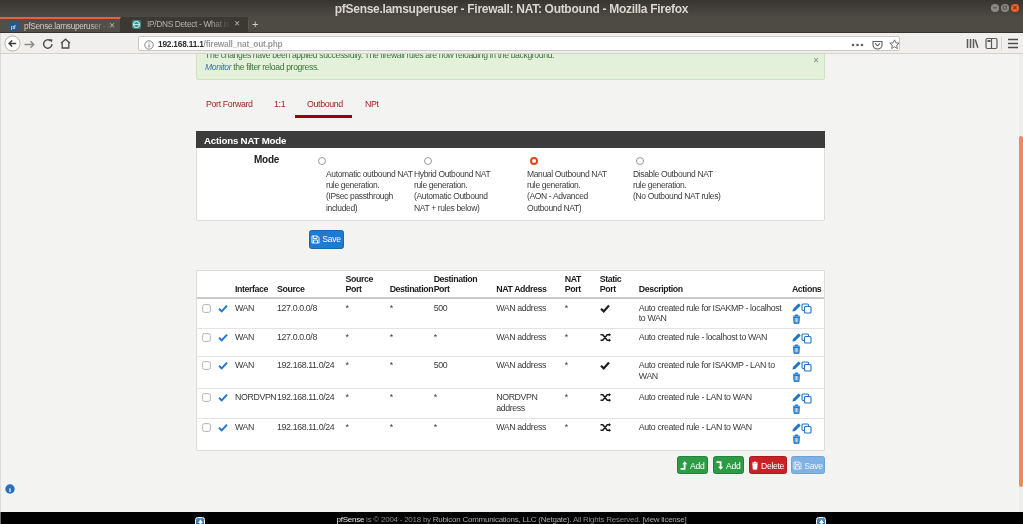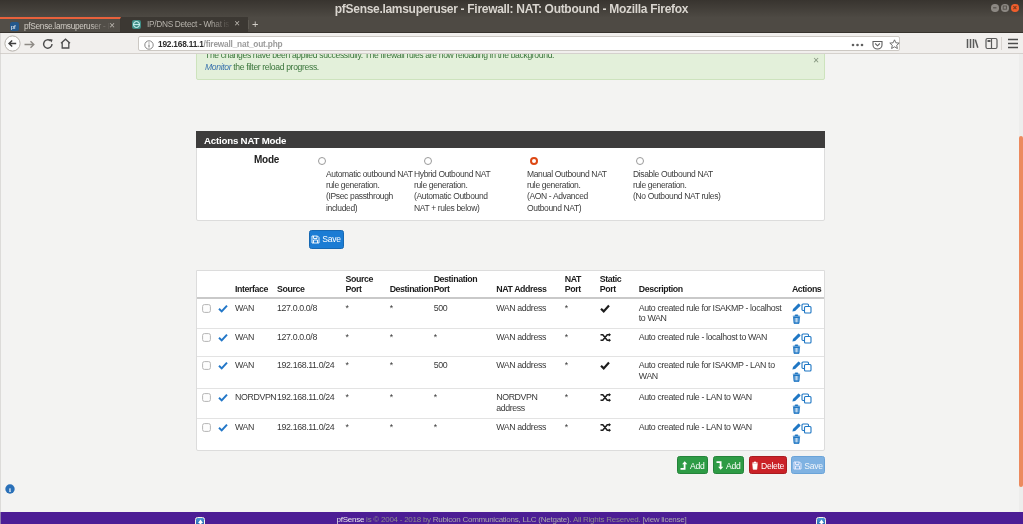--- a/index.html
+++ b/index.html
@@ -79,21 +79,21 @@
 .chk-b { margin-left:3px; }
 td.act { padding:4px 2px 1px 2px; line-height:10px; }
 td.act svg { vertical-align:top; }
 .icon { display:inline-block; vertical-align:middle; }
 
 #btnrow { position:absolute; top:402px; left:0; width:1023px; height:19px; }
 #btnrow .btn { position:absolute; height:18px; padding-top:3.5px; }
 
 #infocircle { position:absolute; left:5.4px; top:430px; }
 
-#footer { position:absolute; left:0; top:457.5px; width:1023px; height:13px; background:#4c1d95;
+#footer { position:absolute; left:0; top:457.5px; width:1023px; height:13px; background:#000000;
   color:#8b8b8b; font-size:8px; letter-spacing:-0.25px; text-align:center; }
 #footer .in { margin-top:3px; }
 #footer .w { color:#e8e8e8; }
 #footer .lk { color:#a9a9a9; }
 
 .totop { position:absolute; width:10px; height:10px; border:1.5px solid #f7f3ea; border-radius:2.5px;
   background:linear-gradient(#4f97d6,#1e62a8); top:463px; }
 .totop svg { position:absolute; left:0.5px; top:1px; }
 
 #sbtrack { position:absolute; left:1019px; top:54px; width:4px; height:458px; background:#ededec; }
@@ -192,20 +192,27 @@
   </svg>
 </div>
 
 <div id="content">
   <div class="alert">
     <div class="l1">The changes have been applied successfully. The firewall rules are now reloading in the background.</div>
     <div class="l2"><a>Monitor</a> the filter reload progress.</div>
     <div class="close">✕</div>
   </div>
 
+  <div id="navtabs">
+    <span style="left:10px;">Port Forward</span>
+    <span style="left:78px;">1:1</span>
+    <span style="left:111px;">Outbound</span>
+    <span style="left:169px;">NPt</span>
+    <div class="underline"></div>
+  </div>
 
   <div class="panel" id="panel1">
     <div class="phead">
         <span>Actions NAT Mode</span>
       </div>
     <div id="mode-label">Mode</div>
     <div class="radio" style="left:121px;"></div>
     <div class="radio" style="left:227px;"></div>
     <div class="radio checked" style="left:333px;"></div>
     <div class="radio" style="left:439px;"></div>

